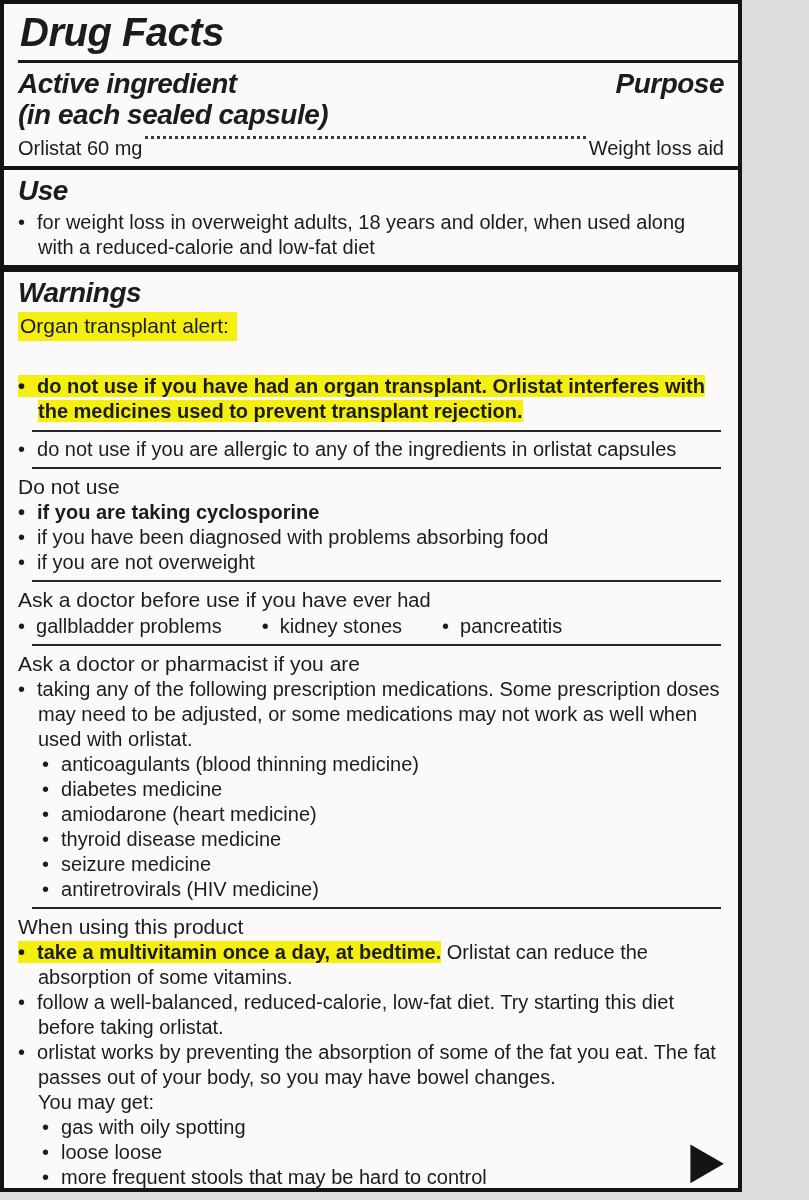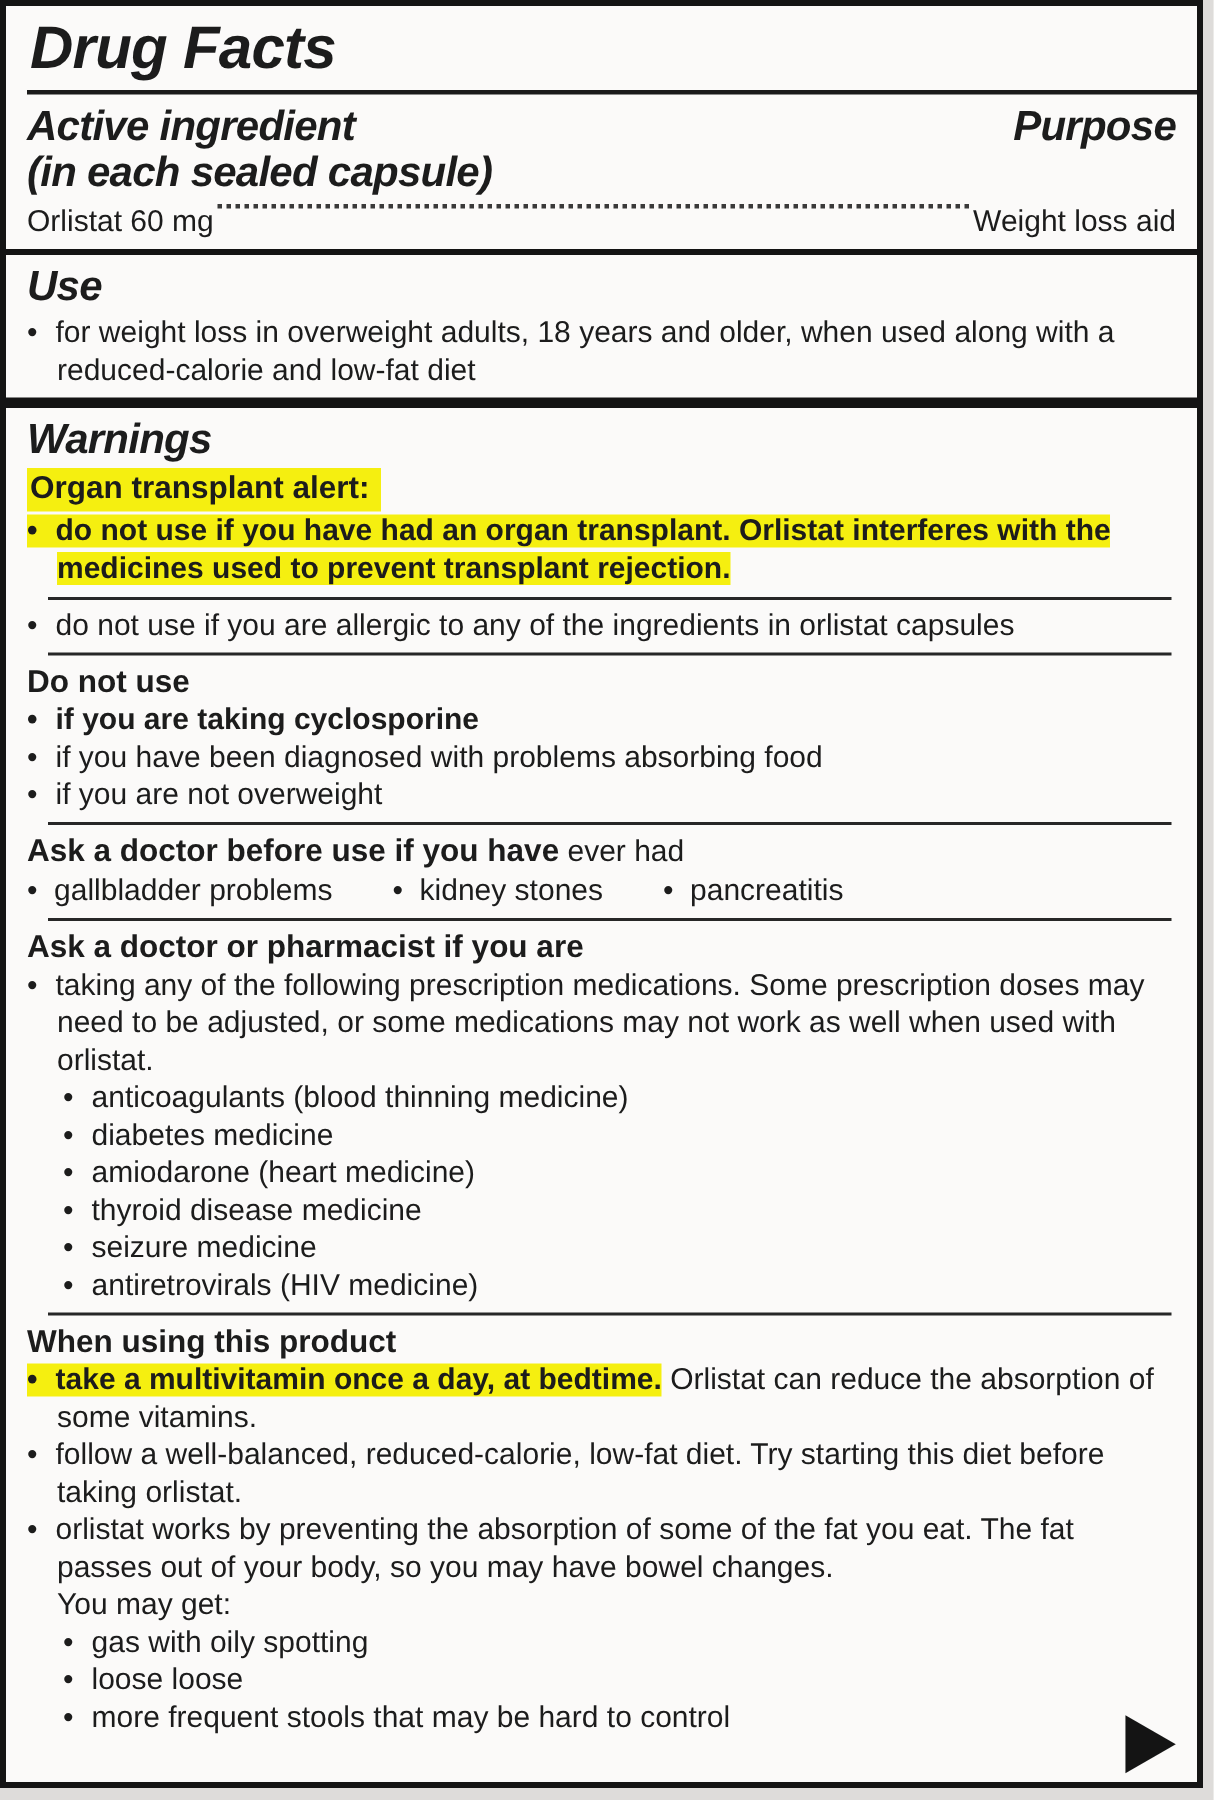--- a/index.html
+++ b/index.html
@@ -6,35 +6,35 @@
   html,body { width:809px; height:1200px; }
   body {
     background:#dedcda;
     font-family:"Liberation Sans", sans-serif;
     color:#1c1c1c;
     position:relative;
     overflow:hidden;
   }
   .label {
     position:absolute; top:0; left:0;
-    width:802px; height:1192px;
+    width:742px; height:1192px;
     background:#fbfaf9;
     border:4px solid #141414;
     overflow:hidden;
   }
   .pad { padding:4px 14px 5px 14px; }
 
   
   .df-title {
     font-size:40px; font-weight:bold; font-style:italic;
     padding:6px 14px 5px 16px; letter-spacing:-0.5px;
   }
   .rule-title { border-top:3px solid #1b1b1b; margin-left:14px; }
   .sec-head { font-size:28px; font-weight:bold; font-style:italic; letter-spacing:-0.5px; padding:1px 0 3px; }
-  .subhead { font-size:21px; font-weight:bold; line-height:26px; }
+  .subhead { font-size:21px; font-weight:normal; line-height:26px; }
 
   
   .rule-thick  { border-top:4px solid #141414; }
   .rule-xthick { border-top:7px solid #141414; }
   .rule-thin   { border-top:2px solid #272727; margin:5px 3px 5px 14px; }
 
   
   .body-txt { font-size:20px; line-height:25px; }
   .bold { font-weight:bold; }
 
@@ -48,21 +48,21 @@
   .b { padding-left:20px; text-indent:-20px; font-size:20px; line-height:25px; }
   .b::before { content:"•"; padding-right:12px; }
   .b-hang { padding-left:20px; text-indent:-20px; font-size:20px; line-height:25px; }
   .sub { margin-left:24px; }
   .plain-indent { margin-left:20px; font-size:20px; line-height:25px; }
 
   
   .hl { background:#f5ef10; }
   .hl-label { display:inline-block; padding:1px 8px 2px 2px; }
   .hl-bullet::before { content:"•"; padding-right:12px; }
-  .hl-pad { padding-top:1px; padding-bottom:1px; }
+  .hl-pad { padding-top:1px; padding-bottom:1px;margin-top:32px; }
 
   
   .inline-bullets { display:flex; gap:40px; font-size:20px; line-height:26px; }
   .ib::before { content:"•"; padding-right:11px; }
 
   
   .arrow {
     position:absolute; right:14px; bottom:6px;
     font-size:44px; line-height:44px; color:#141414;
     transform:scaleY(1.15);

